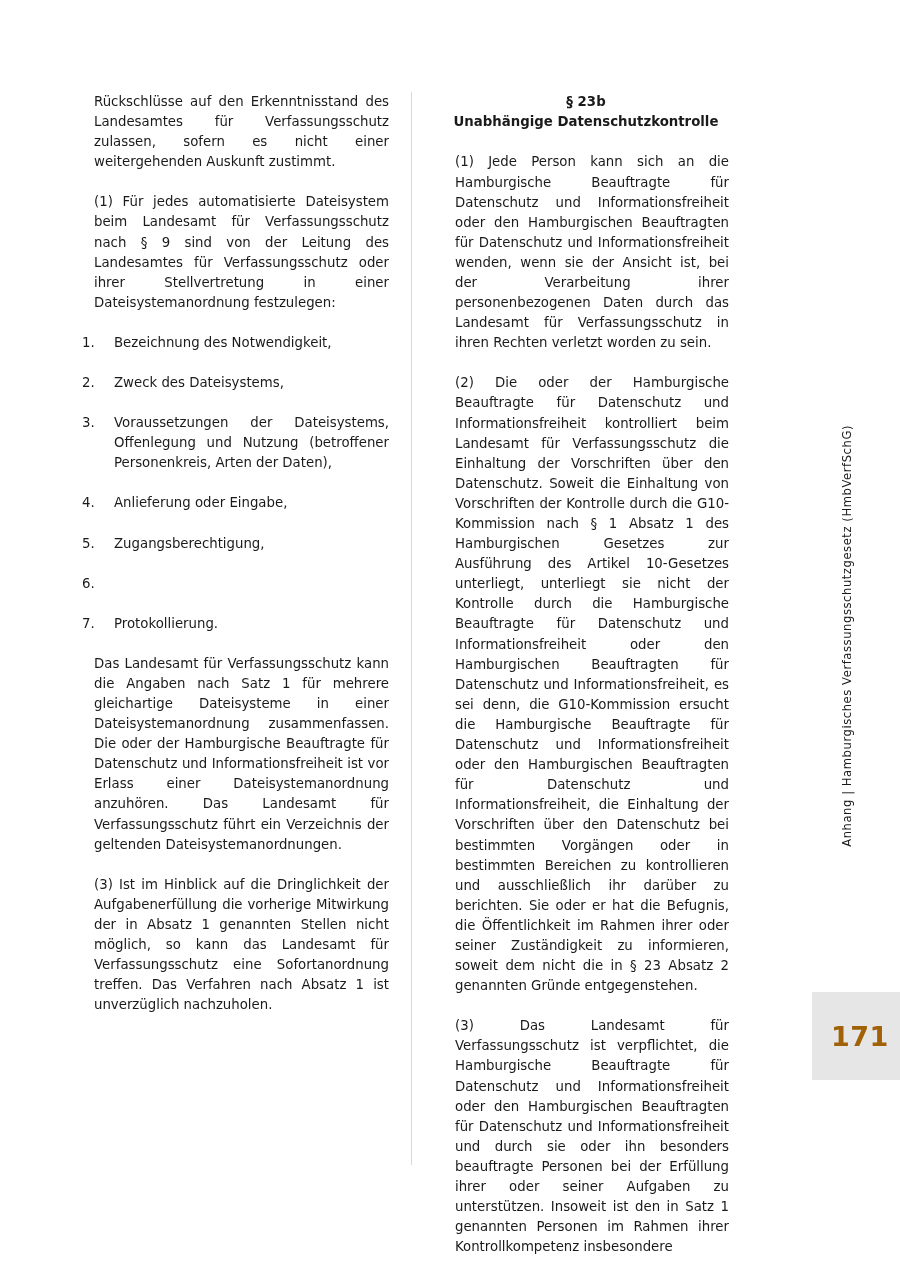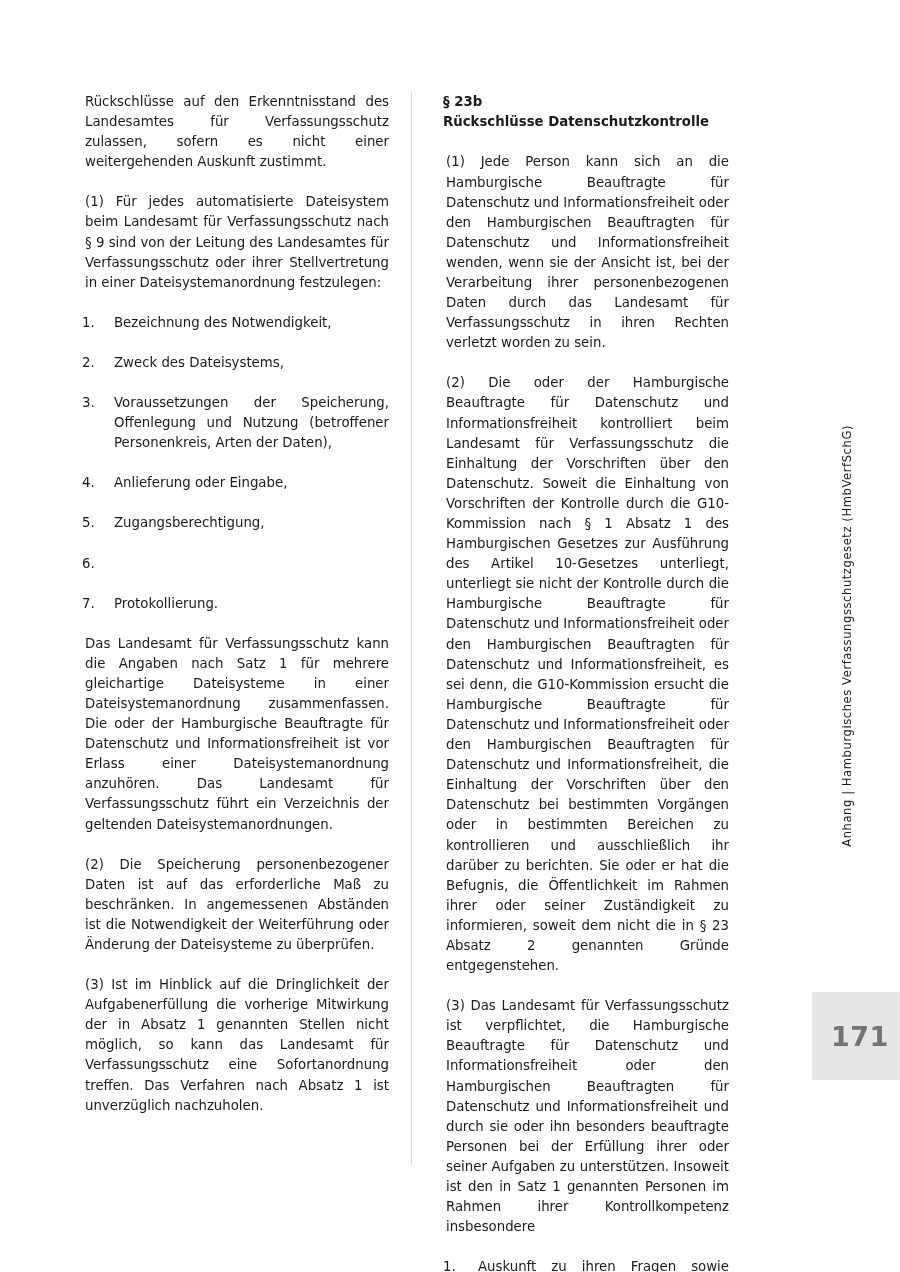--- a/index.html
+++ b/index.html
@@ -46,27 +46,28 @@
   .column-left {
     left: 82px;
     width: 307px;
   }
   .column-right {
     left: 443px;
     width: 286px;
   }
 
   .para {
-    margin: 0 0 20px 3px;
+    margin: 0 0 20px 12px;
     text-align: justify;
   }
   
 
   .section-head {
     margin: 48px 0 20px 0;
+    text-align: center;
     font-weight: bold;
     line-height: 20.2px;
   }
   .section-head .sect-num,
   .section-head .sect-title {
     display: block;
   }
 
   
   .num-list {
@@ -127,21 +128,21 @@
     width: 100px;
     height: 88px;
     background: #e6e6e6;
     display: flex;
     align-items: center;
     justify-content: flex-start;
   }
   .page-number {
     font-size: 27px;
     font-weight: bold;
-    color: #737373;
+    color: #a16207;
     letter-spacing: 0.5px;
     margin-left: 19px;
     font-family: "DejaVu Sans", "Liberation Sans", sans-serif;
   }
 </style>
 </head>
 <body>
 
 <div class="page">
 
@@ -158,52 +159,51 @@
       <li class="num-item">
         <span class="num-marker">1.</span>
         <span class="num-text">Bezeichnung des Notwendigkeit,</span>
       </li>
       <li class="num-item">
         <span class="num-marker">2.</span>
         <span class="num-text">Zweck des Dateisystems,</span>
       </li>
       <li class="num-item">
         <span class="num-marker">3.</span>
-        <span class="num-text">Voraussetzungen der Speicherung, Offenlegung und Nutzung (betroffener Personenkreis, Arten der Daten),</span>
+        <span class="num-text">Voraussetzungen der Dateisystems, Offenlegung und Nutzung (betroffener Personenkreis, Arten der Daten),</span>
       </li>
       <li class="num-item">
         <span class="num-marker">4.</span>
         <span class="num-text">Anlieferung oder Eingabe,</span>
       </li>
       <li class="num-item">
         <span class="num-marker">5.</span>
         <span class="num-text">Zugangsberechtigung,</span>
       </li>
       <li class="num-item">
         <span class="num-marker">6.</span>
       </li>
       <li class="num-item">
         <span class="num-marker">7.</span>
         <span class="num-text">Protokollierung.</span>
       </li>
     </ul>
 
     <p class="para">Das Landesamt für Verfassungsschutz kann die Angaben nach Satz 1 für mehrere gleichartige Dateisysteme in einer Dateisystemanordnung zusammenfassen. Die oder der Hamburgische Beauftragte für Datenschutz und Informationsfreiheit ist vor Erlass einer Dateisystemanordnung anzuhören. Das Landesamt für Verfassungsschutz führt ein Verzeichnis der geltenden Dateisystemanordnungen.</p>
 
-    <p class="para">(2) Die Speicherung personenbezogener Daten ist auf das erforderliche Maß zu beschränken. In angemessenen Abständen ist die Notwendigkeit der Weiterführung oder Änderung der Dateisysteme zu überprüfen.</p>
 
     <p class="para">(3) Ist im Hinblick auf die Dringlichkeit der Aufgabenerfüllung die vorherige Mitwirkung der in Absatz 1 genannten Stellen nicht möglich, so kann das Landesamt für Verfassungsschutz eine Sofortanordnung treffen. Das Verfahren nach Absatz 1 ist unverzüglich nachzuholen.</p>
 
   </div>
 
   <div class="column column-right">
 
     <div class="section-head" style="margin-top:0;">
       <span class="sect-num">§ 23b</span>
-      <span class="sect-title">Rückschlüsse Datenschutzkontrolle</span>
+      <span class="sect-title">Unabhängige Datenschutzkontrolle</span>
     </div>
 
     <p class="para">(1) Jede Person kann sich an die Hamburgische Beauftragte für Datenschutz und Informationsfreiheit oder den Hamburgischen Beauftragten für Datenschutz und Informationsfreiheit wenden, wenn sie der Ansicht ist, bei der Verarbeitung ihrer personenbezogenen Daten durch das Landesamt für Verfassungsschutz in ihren Rechten verletzt worden zu sein.</p>
 
     <p class="para">(2) Die oder der Hamburgische Beauftragte für Datenschutz und Informationsfreiheit kontrolliert beim Landesamt für Verfassungsschutz die Einhaltung der Vorschriften über den Datenschutz. Soweit die Einhaltung von Vorschriften der Kontrolle durch die G10-Kommission nach § 1 Absatz 1 des Hamburgischen Gesetzes zur Ausführung des Artikel 10-Gesetzes unterliegt, unterliegt sie nicht der Kontrolle durch die Hamburgische Beauftragte für Datenschutz und Informationsfreiheit oder den Hamburgischen Beauftragten für Datenschutz und Informationsfreiheit, es sei denn, die G10-Kommission ersucht die Hamburgische Beauftragte für Datenschutz und Informationsfreiheit oder den Hamburgischen Beauftragten für Datenschutz und Informationsfreiheit, die Einhaltung der Vorschriften über den Datenschutz bei bestimmten Vorgängen oder in bestimmten Bereichen zu kontrollieren und ausschließlich ihr darüber zu berichten. Sie oder er hat die Befugnis, die Öffentlichkeit im Rahmen ihrer oder seiner Zuständigkeit zu informieren, soweit dem nicht die in § 23 Absatz 2 genannten Gründe entgegenstehen.</p>
 
     <p class="para">(3) Das Landesamt für Verfassungsschutz ist verpflichtet, die Hamburgische Beauftragte für Datenschutz und Informationsfreiheit oder den Hamburgischen Beauftragten für Datenschutz und Informationsfreiheit und durch sie oder ihn besonders beauftragte Personen bei der Erfüllung ihrer oder seiner Aufgaben zu unterstützen. Insoweit ist den in Satz 1 genannten Personen im Rahmen ihrer Kontrollkompetenz insbesondere</p>
 
     <ul class="num-list">
       <li class="num-item">

